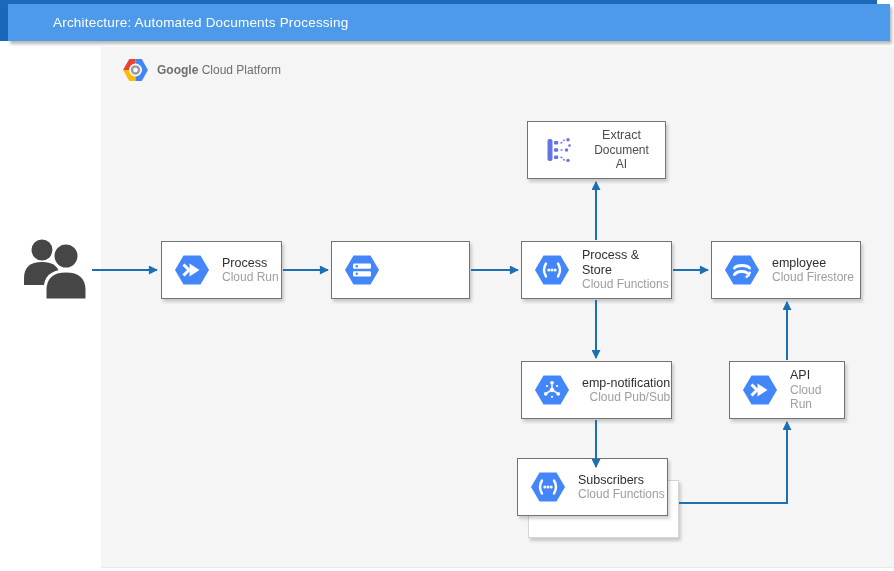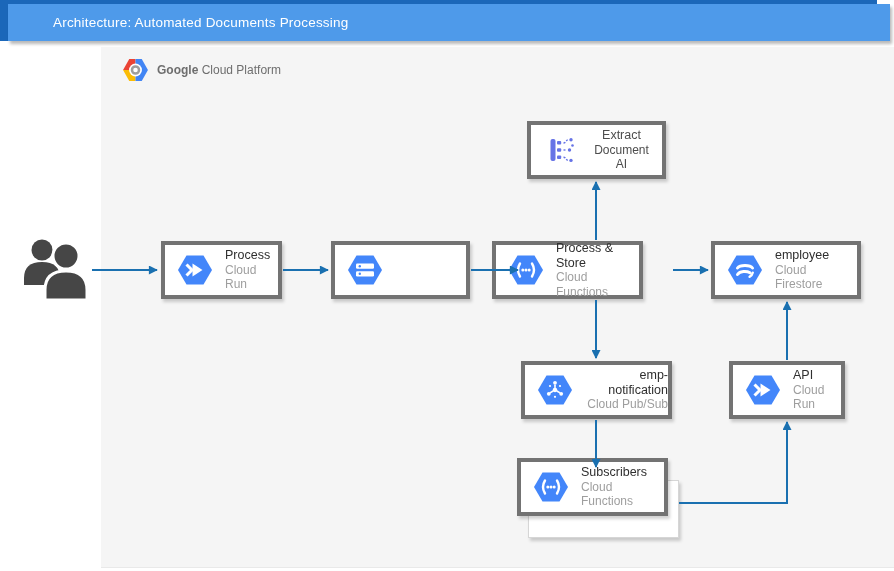--- a/index.html
+++ b/index.html
@@ -14,21 +14,21 @@
   .banner-title { color:#ffffff; font-size:13.5px; padding-left:45px; letter-spacing:0.2px; }
 
   
   .gcp-panel { position:absolute; left:101px; top:47px; width:793px; height:521px; background:#f5f5f5;
                border-bottom:1px solid #e9e9e9; }
   .gcp-header { position:absolute; left:122px; top:58px; display:flex; align-items:center; gap:8px; }
   .gcp-brand { font-size:12px; color:#6e6e6e; }
   .gcp-brand b { color:#6e6e6e; font-weight:bold; }
 
   
-  .node { position:absolute; height:58px; background:#ffffff; border:4px solid #737373;
+  .node { position:absolute; height:58px; background:#ffffff; border:1px solid #737373;
           box-shadow:2px 3px 3px rgba(0,0,0,0.18);
           display:flex; align-items:center; padding-left:13px; gap:13px; }
   .node .txt { display:flex; flex-direction:column; line-height:14.5px; }
   .node .title { font-size:12.5px; color:#2f2f2f; }
   .node .subtitle { font-size:12px; color:#9e9e9e; }
   .node-extract .txt { flex:1; text-align:center; padding-right:10px; }
   .node-extract .title, .node-extract .subtitle { color:#4d4d4d; }
   .node-stack-back { position:absolute; width:151px; height:58px; background:#ffffff;
                      border:1px solid #d6d6d6; box-shadow:2px 3px 3px rgba(0,0,0,0.18); }
   .hex-icon svg, .flat-icon svg { display:block; }
@@ -93,21 +93,21 @@
       <svg width="34" height="30" viewBox="0 0 34 30">
         <polygon points="0,15 8.5,0.5 25.5,0.5 34,15 25.5,29.5 8.5,29.5" fill="#4386FA"></polygon>
         <rect x="8" y="8.6" width="18" height="5.2" rx="1.2" fill="#ffffff"></rect>
         <rect x="8" y="16.2" width="18" height="5.2" rx="1.2" fill="#ffffff"></rect>
         <circle cx="11.8" cy="11.2" r="1.2" fill="#4386FA"></circle>
         <circle cx="11.8" cy="18.8" r="1.2" fill="#4386FA"></circle>
       </svg>
     </span>
   </div>
 
-  <div class="node" style="left:492px; top:241px; width:151px;">
+  <div class="node" style="left:521px; top:241px; width:151px;">
     <span class="hex-icon">
       <svg width="34" height="30" viewBox="0 0 34 30">
         <polygon points="0,15 8.5,0.5 25.5,0.5 34,15 25.5,29.5 8.5,29.5" fill="#4386FA"></polygon>
         <path d="M11,8.5 Q7,15 11,21.5" stroke="#ffffff" stroke-width="2.4" fill="none" stroke-linecap="round"></path>
         <path d="M23,8.5 Q27,15 23,21.5" stroke="#ffffff" stroke-width="2.4" fill="none" stroke-linecap="round"></path>
         <circle cx="13.8" cy="15" r="1.5" fill="#ffffff"></circle>
           <circle cx="17" cy="15" r="1.5" fill="#ffffff"></circle>
           <circle cx="20.2" cy="15" r="1.5" fill="#ffffff"></circle>
       </svg>
     </span>

